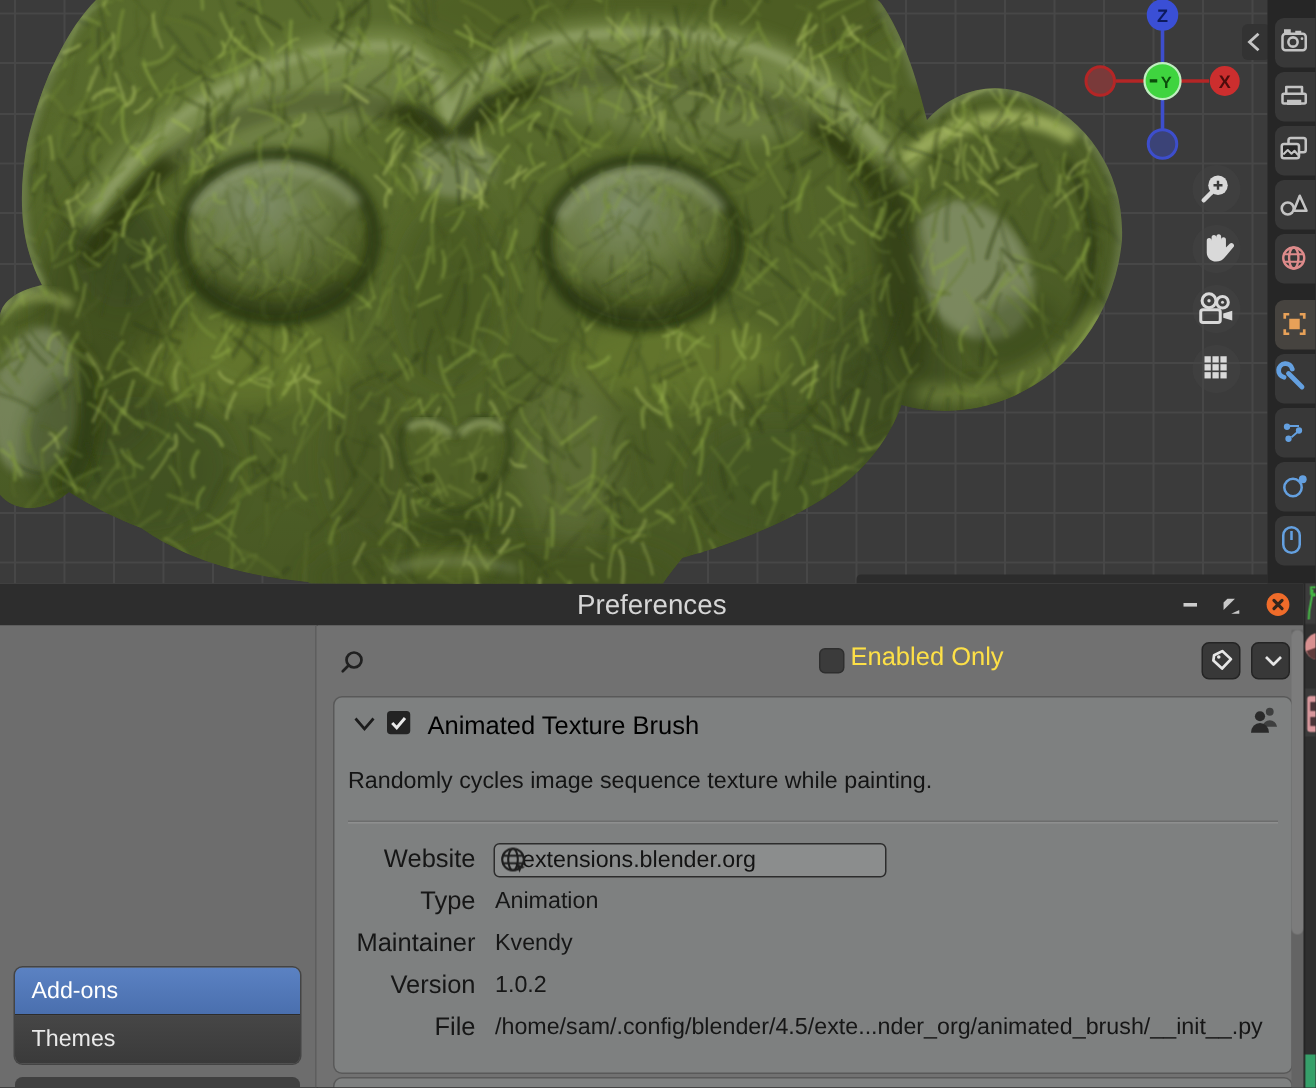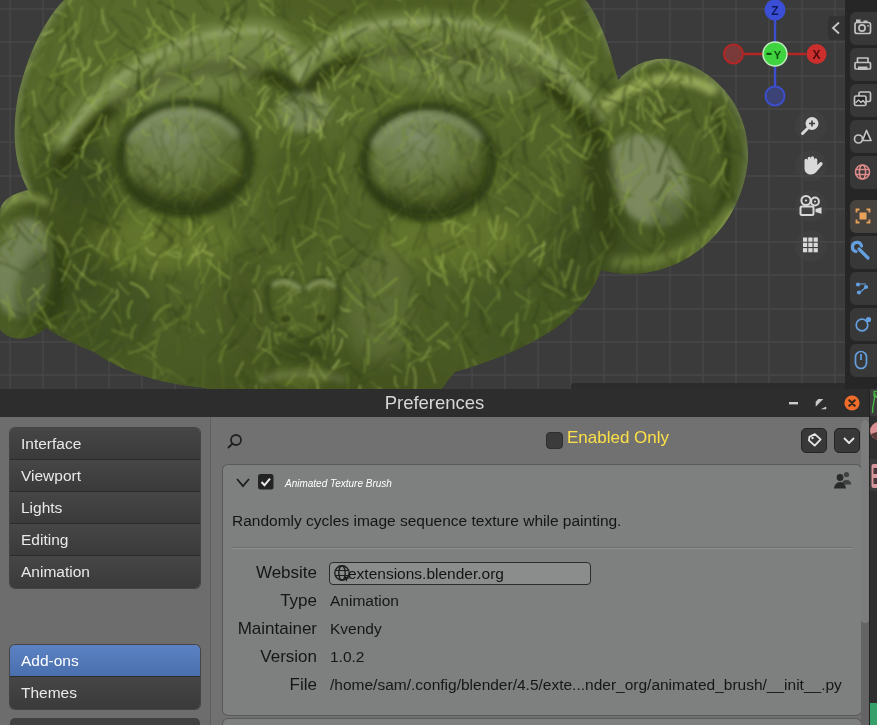--- a/index.html
+++ b/index.html
@@ -16,21 +16,21 @@
 .nbtn:last-child{border-bottom:none;}
 .nbtn.sel{background:linear-gradient(#5b82c3,#4a6fae);color:#fff;}
 #content{position:absolute;left:212px;top:28px;width:657px;height:308px;background:#717171;}
 #searchbox{position:absolute;left:10px;top:13px;width:313px;height:22px;background:#7b7d7d;border:1px solid #2d2d2d;border-radius:4px;color:#9fa1a1;font-size:15px;line-height:20px;padding-left:30px;}
 #enbox{position:absolute;left:334px;top:15px;width:17px;height:17px;background:#3b3b3b;border:1px solid #2e2e2e;border-radius:4px;}
 #enlab{position:absolute;left:355px;top:12px;color:#fde047;font-size:17px;line-height:18px;}
 .sqbtn{position:absolute;top:11px;width:26px;height:25px;background:#383838;border:1px solid #242424;border-radius:5px;}
 #panel{position:absolute;left:11px;top:48px;width:638px;height:250px;background:#7e8080;border-radius:5px;box-shadow:0 0 0 1px rgba(60,60,60,.45);}
 #panel2{position:absolute;left:11px;top:302px;width:638px;height:6px;background:#7e8080;border-radius:5px 5px 0 0;box-shadow:0 0 0 1px rgba(60,60,60,.45);}
 #sbgrp4{position:absolute;left:10px;top:301px;width:190px;height:7px;background:#404040;border-radius:5px 5px 0 0;}
-#ptitle{position:absolute;left:62px;top:10px;color:#ffffff;font-size:10px;line-height:18px;font-style:italic;}
+#ptitle{position:absolute;left:62px;top:10px;color:#000000;font-size:17px;line-height:18px;}
 #pdesc{position:absolute;left:9px;top:47px;color:#141414;font-size:15.5px;line-height:18px;}
 .rlab{position:absolute;color:#161616;font-size:17px;line-height:18px;width:94px;text-align:right;}
 .rval{position:absolute;left:107px;color:#161616;font-size:15.5px;line-height:18px;white-space:pre;}
 #webbtn{position:absolute;left:106px;top:97px;width:262px;height:23px;background:#8b8d8d;border:1px solid #2c2c2c;border-radius:4px;color:#131313;font-size:15.5px;line-height:21px;padding-left:18px;}
 #scroll{position:absolute;left:861px;top:31px;width:8px;height:305px;background:#646464;}
 #thumb{position:absolute;left:0px;top:0px;width:8px;height:203px;background:#7c7c7c;border-radius:4px;}
 #sliver{position:absolute;left:869px;top:389px;width:8px;height:336px;background:#2f2f2f;border-left:1px solid #232323;}
 </style></head><body>
 <div id="app">
 <svg id="vp" width="877" height="389" viewBox="0 0 877 389">
@@ -2207,27 +2207,20 @@
   <div class="ttl">Preferences</div>
   <svg width="869" height="28" style="position:absolute;left:0;top:0">
    <rect x="789" y="13" width="9" height="2.4" fill="#cccccc"></rect>
    <path d="M818.5,398 l0,0"></path>
    <path d="M818.3,10.3 h5 l-7.6,7.6 v-5 z M826.2,12.8 v5 l-5.4,2.6 h5.4 z" fill="#c8c8c8" transform="translate(0,-0.2) scale(1)"></path>
    <circle cx="852" cy="14" r="7.6" fill="#ef6c2a"></circle>
    <path d="M849.3,11.3 L854.7,16.7 M854.7,11.3 L849.3,16.7" stroke="#33261c" stroke-width="2.1" stroke-linecap="round"></path>
   </svg>
  </div>
  <div id="sbar">
-  <div class="ngrp" style="top:11px">
-          <div class="nbtn">Interface</div>
-          <div class="nbtn">Viewport</div>
-          <div class="nbtn">Lights</div>
-          <div class="nbtn">Editing</div>
-          <div class="nbtn">Animation</div>
-        </div>
   <div class="ngrp" style="top:228px">
           <div class="nbtn sel">Add-ons</div>
           <div class="nbtn">Themes</div>
         </div>
   <div id="sbgrp4"></div>
  </div>
  <div id="content">
   <svg width="30" height="22" style="position:absolute;left:12px;top:14px">
    <circle cx="12" cy="9" r="5" stroke="#202020" stroke-width="1.8" fill="none"></circle>
    <path d="M8.5,12.5 L4.5,16.5" stroke="#202020" stroke-width="1.8" stroke-linecap="round"></path>

